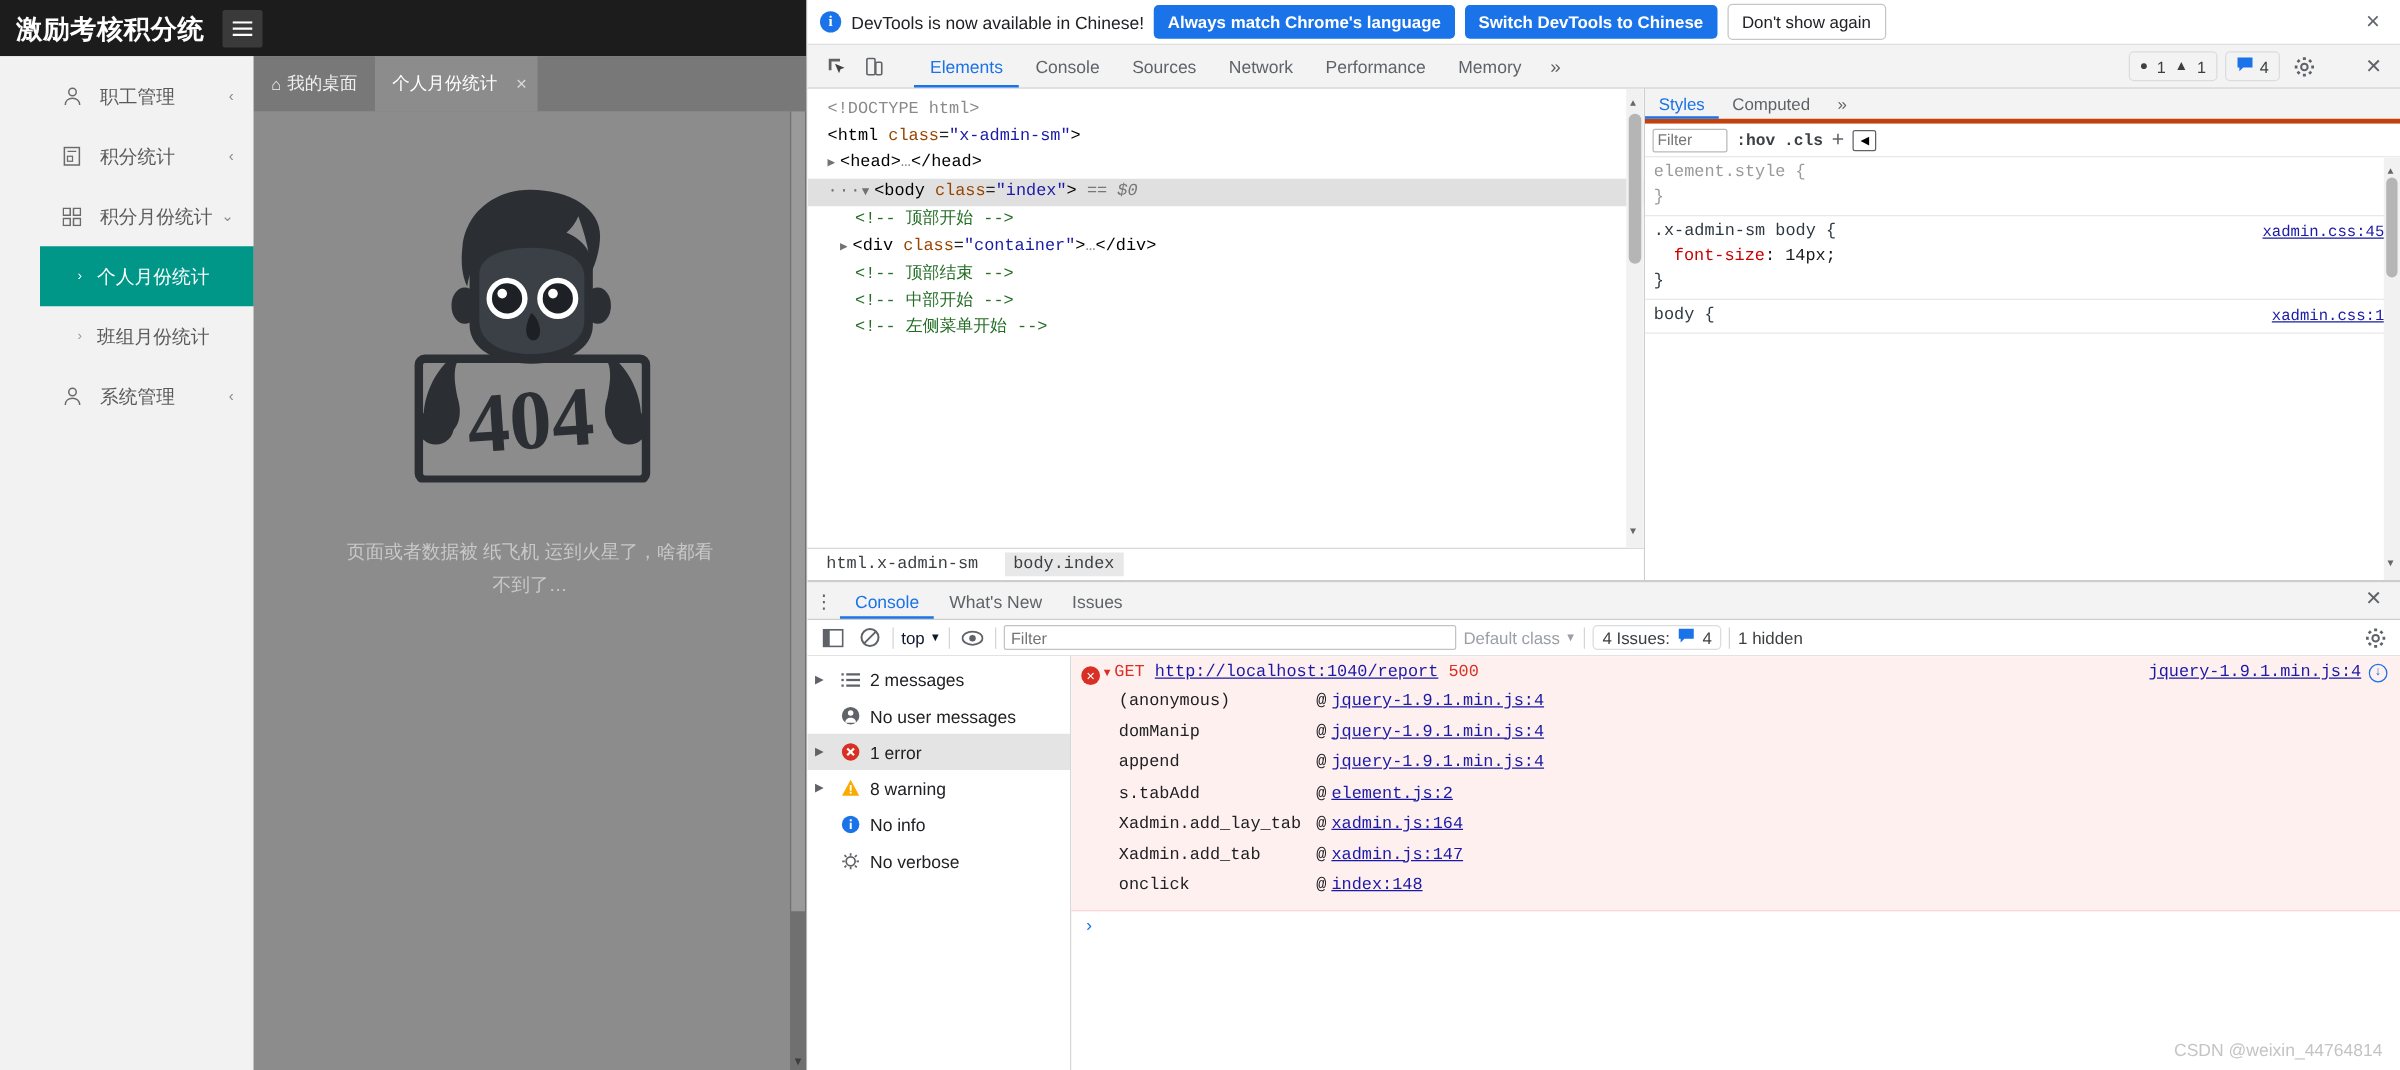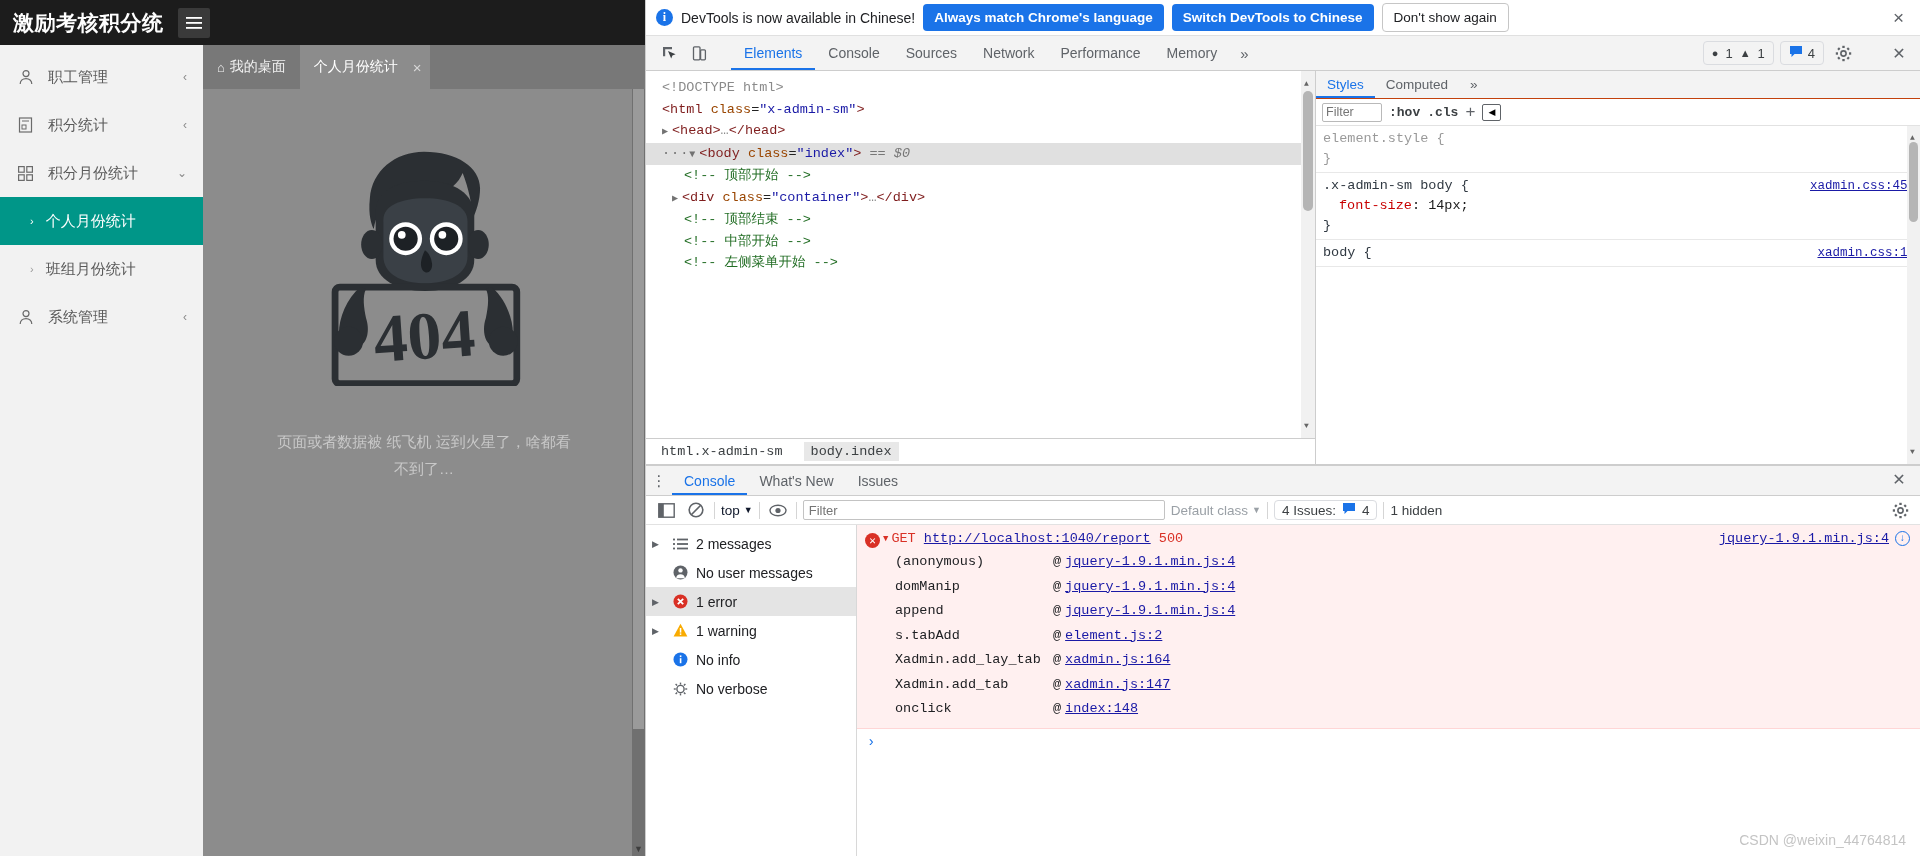--- a/index.html
+++ b/index.html
@@ -17,21 +17,21 @@
     display: flex; align-items: center; flex: 0 0 45px;
   }
   .wa-logo { font-size: 21px; font-weight: 700; padding-left: 13px; letter-spacing: .5px; }
   .wa-burger {
     width: 32px; height: 30px; margin-left: 14px; background: #3a3a3a;
     display: flex; align-items: center; justify-content: center; border-radius: 2px; cursor: pointer;
   }
   .wa-burger svg { display: block; }
   .wa-body { display: flex; flex: 1; min-height: 0; }
 
-  .sidebar { width: 203px; background: #f2f2f2; flex: 0 0 203px; padding-top: 8px; }
+  .sidebar { width: 203px; background: #f2f2f2; flex: 0 0 203px; padding-top: 8px; padding-left: 32px; }
   .menu-item {
     display: flex; align-items: center; height: 48px; padding: 0 16px 0 18px;
     color: #5a5a5a; font-size: 15px; cursor: pointer; position: relative;
   }
   .menu-item .mi-icon { width: 20px; display: flex; align-items: center; justify-content: flex-start; }
   .menu-item .mi-label { flex: 1; padding-left: 10px; }
   .menu-item .mi-arrow { color: #8a8a8a; font-size: 12px; }
   .sub-item {
     display: flex; align-items: center; height: 48px; padding-left: 30px;
     font-size: 15px; color: #5a5a5a; cursor: pointer;
@@ -125,21 +125,21 @@
 
   .dt-main { flex: 1; display: flex; min-height: 0; }
   .elements-pane { width: 670px; flex: 0 0 670px; display: flex; flex-direction: column;
     border-right: 1px solid #cdcdcd; min-height: 0; }
   .dom-tree {
     flex: 1; overflow: hidden; font-family: "Liberation Mono", "DejaVu Sans Mono", monospace;
     font-size: 13.5px; line-height: 21.5px; padding: 6px 0 0 0; position: relative; background: #fff;
   }
   .dom-line { padding-left: 16px; white-space: pre; color: #222; }
   .dom-line.sel { background: #e0e0e0; }
-  .tg { color: #7f1d1d; }
+  .tg { color: #000000; }
   .at { color: #994500; }
   .av { color: #1a1aa6; }
   .cmt { color: #236e25; }
   .doct { color: #8a8a8a; }
   .dollar { color: #777; font-style: italic; }
   .tri { color: #727272; font-size: 10px; display: inline-block; width: 10px; }
   .dots3 { color: #727272; letter-spacing: 1px; }
   .treescroll { position: absolute; right: 0; top: 0; width: 14px; height: 100%; background: #f1f1f1; }
   .treescroll .tthumb { position: absolute; left: 2px; top: 20px; width: 10px; height: 120px; background: #b5b5b5; border-radius: 6px; }
   .treescroll .tar { position: absolute; left: 3px; font-size: 8px; color: #666; }
@@ -147,21 +147,21 @@
   .breadcrumb {
     height: 26px; flex: 0 0 26px; display: flex; align-items: center; gap: 14px;
     border-top: 1px solid #cdcdcd; background: #fff; padding-left: 8px;
     font-family: "Liberation Mono", "DejaVu Sans Mono", monospace; font-size: 13.5px;
   }
   .crumb { padding: 2px 7px; color: #3c4043; cursor: pointer; }
   .crumb.active { background: #e8e8e8; }
 
   .styles-pane { flex: 1; display: flex; flex-direction: column; min-width: 0; min-height: 0; }
   .styles-tabs { height: 28px; flex: 0 0 28px; display: flex; align-items: stretch;
-    border-bottom: 1px solid #c2410c; background: #f3f3f3; }
+    border-bottom: 4px solid #c2410c; background: #f3f3f3; }
   .st-tab { display: flex; align-items: center; padding: 0 11px; font-size: 13.5px; color: #5f6368; cursor: pointer; }
   .st-tab.active { color: #1a73e8; box-shadow: inset 0 -2px 0 #1a73e8; }
   .styles-toolbar {
     height: 27px; flex: 0 0 27px; display: flex; align-items: center; gap: 7px;
     border-bottom: 1px solid #e2e2e2; padding: 0 4px 0 6px; background: #fff;
   }
   .filter-input {
     width: 60px; height: 19px; border: 1px solid #b9b9b9; border-radius: 2px; font-size: 12.5px;
     padding: 0 3px; color: #555; font-family: "Liberation Sans", sans-serif; outline: none;
   }
@@ -634,21 +634,21 @@
           </div>
           <div class="sc-row">
             <span class="sc-tri">▶</span>
             <span class="sc-ico">
               <svg width="15" height="15" viewBox="0 0 15 15">
                   <path d="M7.5 0.8 L14.4 13.6 H0.6 Z" fill="#f9ab00"></path>
                   <rect x="6.8" y="5" width="1.5" height="4.6" fill="#fff"></rect>
                   <rect x="6.8" y="10.4" width="1.5" height="1.5" fill="#fff"></rect>
                 </svg>
             </span>
-            <span>1 warning</span>
+            <span>8 warning</span>
           </div>
           <div class="sc-row">
             <span class="sc-tri"></span>
             <span class="sc-ico">
               <svg width="15" height="15" viewBox="0 0 15 15">
                   <circle cx="7.5" cy="7.5" r="7" fill="#1a73e8"></circle>
                   <rect x="6.8" y="6.2" width="1.6" height="5" fill="#fff"></rect>
                   <rect x="6.8" y="3.4" width="1.6" height="1.7" fill="#fff"></rect>
                 </svg>
             </span>

